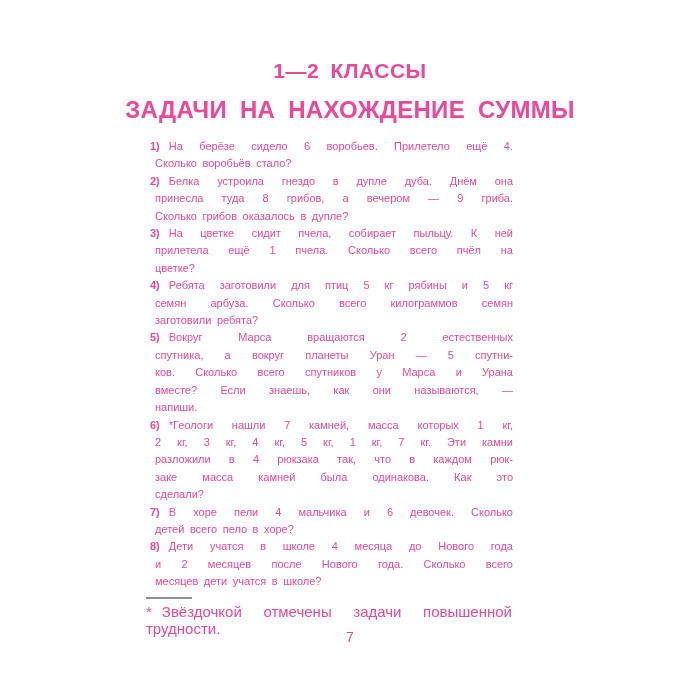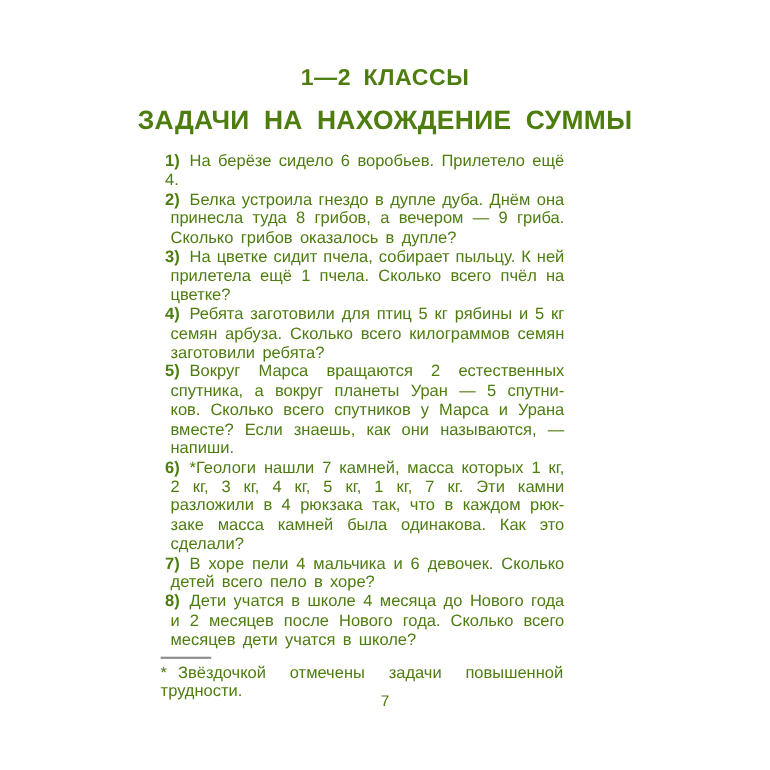--- a/index.html
+++ b/index.html
@@ -2,21 +2,21 @@
 <html><head>
 <meta charset="utf-8">
 <style>
   html, body { margin: 0; padding: 0; }
   .page {
     position: relative;
     width: 700px;
     height: 700px;
     background: #ffffff;
     font-family: "Liberation Sans", sans-serif;
-    color: #4d7c0f;
+    color: #ec4899;
     overflow: hidden;
   }
   .title {
     position: absolute;
     top: 59px; left: 0;
     width: 700px;
     margin: 0;
     text-align: center;
     font-size: 21px;
     font-weight: bold;
@@ -32,21 +32,21 @@
     font-size: 24px;
     font-weight: bold;
     letter-spacing: 0.3px;
     word-spacing: 6px;
   }
   .problems {
     position: absolute;
     left: 150px;
     top: 138px;
     width: 363px;
-    font-size: 15px;
+    font-size: 11px;
     line-height: 17.4px;
   }
   .ln { min-height: 17.4px; }
   .cont { margin-left: 5px; }
   .just { text-align: justify; text-align-last: justify; }
   .end { text-align: left; word-spacing: 2.5px; }
   .num { font-weight: bold; margin-right: 9px; }
   .footrule {
     position: absolute;
     left: 146px;
@@ -80,20 +80,21 @@
 
 <div class="page">
 
   <h1 class="title">1—2 КЛАССЫ</h1>
   <h2 class="subtitle">ЗАДАЧИ НА НАХОЖДЕНИЕ СУММЫ</h2>
 
   <div class="problems">
 
     <div class="item">
       <div class="ln first just"><span class="num">1)</span><span>На берёзе сидело 6 воробьев. Прилетело ещё 4.</span></div>
+      <div class="ln cont end">Сколько воробьёв стало?</div>
     </div>
 
     <div class="item">
       <div class="ln first just"><span class="num">2)</span><span>Белка устроила гнездо в дупле дуба. Днём она</span></div>
       <div class="ln cont just">принесла туда 8 грибов, а вечером — 9 гриба.</div>
       <div class="ln cont end">Сколько грибов оказалось в дупле?</div>
     </div>
 
     <div class="item">
       <div class="ln first just"><span class="num">3)</span><span>На цветке сидит пчела, собирает пыльцу. К ней</span></div>

